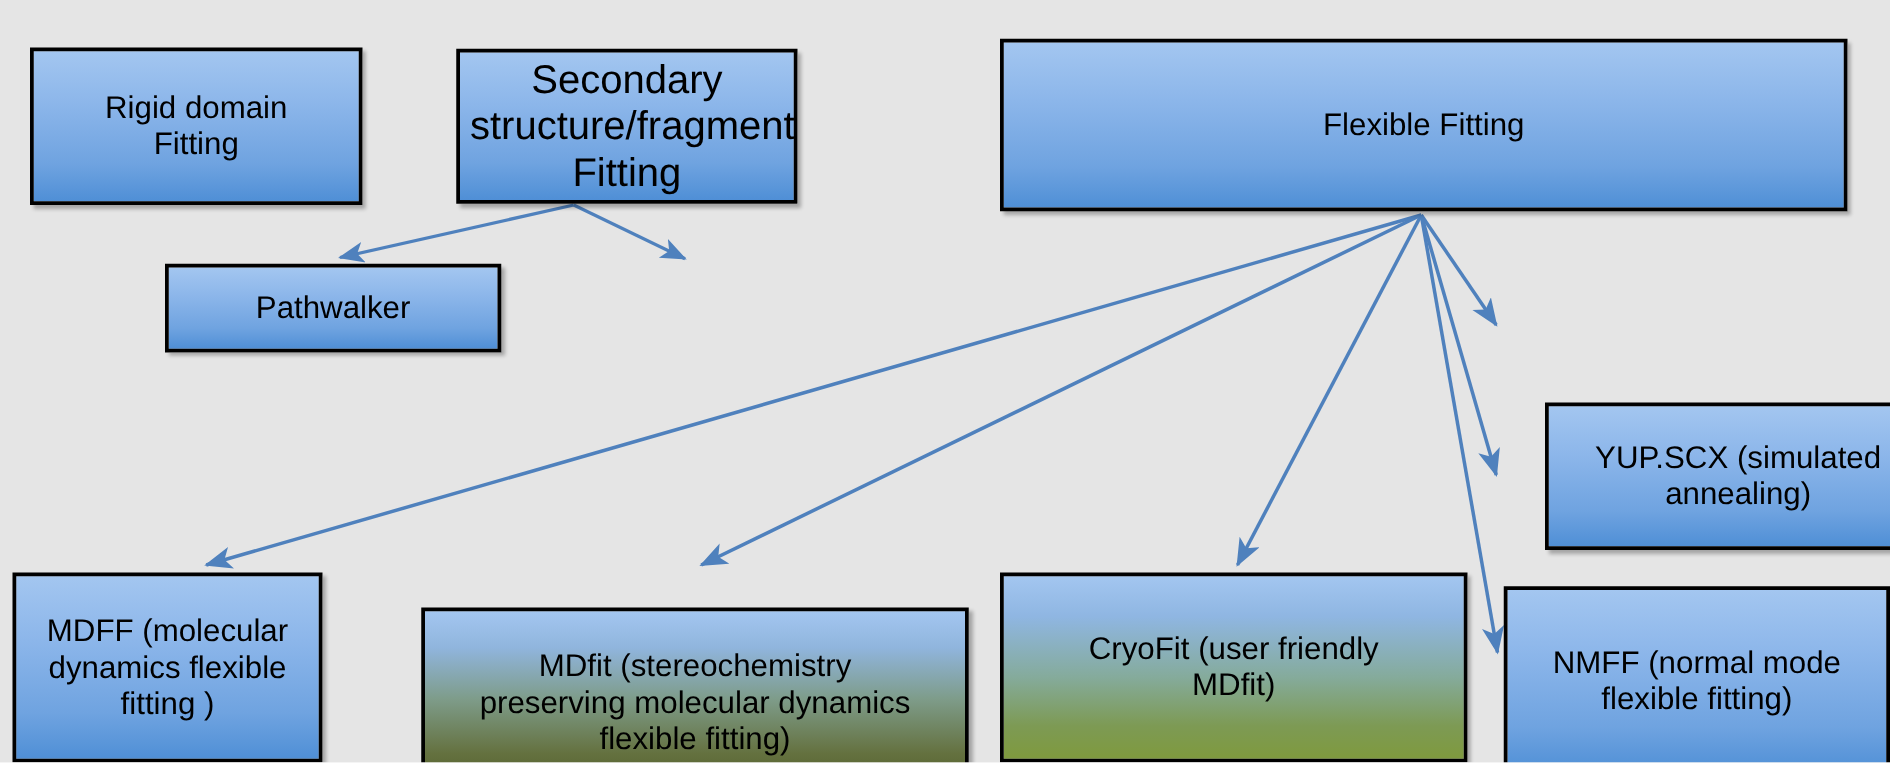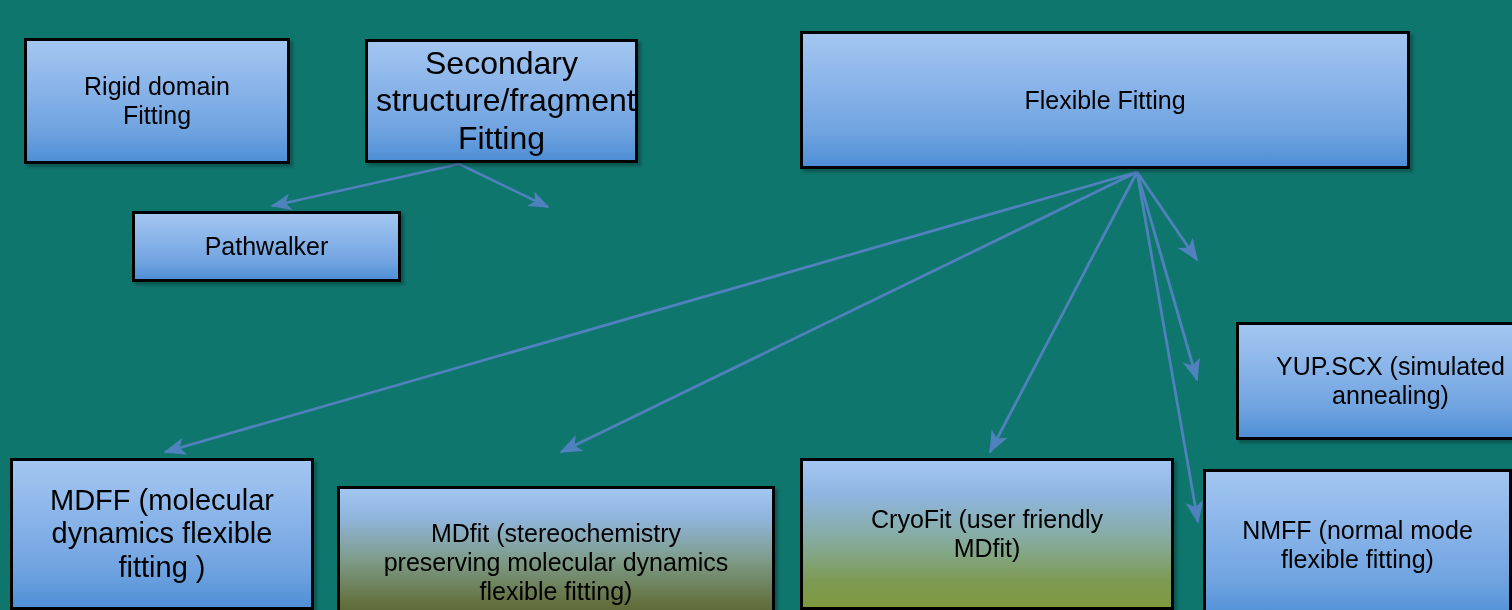--- a/index.html
+++ b/index.html
@@ -7,21 +7,21 @@
     padding: 0;
     background: #ffffff;
   }
   body {
     font-family: "Liberation Sans", sans-serif;
   }
   #canvas {
     position: relative;
     width: 1512px;
     height: 610px;
-    background: #0f766e;
+    background: #e5e5e5;
     overflow: hidden;
   }
   .node {
     position: absolute;
     box-sizing: border-box;
     border: 3px solid #000000;
     display: flex;
     align-items: center;
     justify-content: center;
     text-align: center;
@@ -81,41 +81,41 @@
     <span class="label">Rigid domain
 Fitting</span>
   </div>
 
   <div class="node" style="left:323px; top:39px; width:273px; height:124px; font-size:32px;margin-left:42px;">
     <span class="label">Secondary
 structure/fragment
 Fitting</span>
   </div>
 
-  <div class="node" style="left:800px; top:31px; width:610px; height:138px; font-size:25px;">
+  <div class="node" style="left:800px; top:31px; width:678px; height:138px; font-size:25px;">
     <span class="label">Flexible Fitting</span>
   </div>
 
   <div class="node" style="left:132px; top:211px; width:269px; height:71px; font-size:25px;">
     <span class="label">Pathwalker</span>
   </div>
 
 
 
   <div class="node" style="left:1236px; top:322px; width:309px; height:118px; font-size:25px;">
     <span class="label">YUP.SCX (simulated
 annealing)</span>
   </div>
 
   <div class="node" style="left:1203px; top:469px; width:309px; height:152px; font-size:25px;">
     <span class="label">NMFF (normal mode
 flexible fitting)</span>
   </div>
 
-  <div class="node" style="left:10px; top:458px; width:304px; height:152px; font-size:29px;">
+  <div class="node" style="left:10px; top:458px; width:248px; height:152px; font-size:25px;">
     <span class="label">MDFF (molecular
 dynamics flexible
 fitting )</span>
   </div>
 
   <div class="node olive" style="left:337px; top:458px; width:438px; height:152px; font-size:25px;margin-top:28px;">
     <span class="label">MDfit (stereochemistry
 preserving molecular dynamics
 flexible fitting)</span>
   </div>

